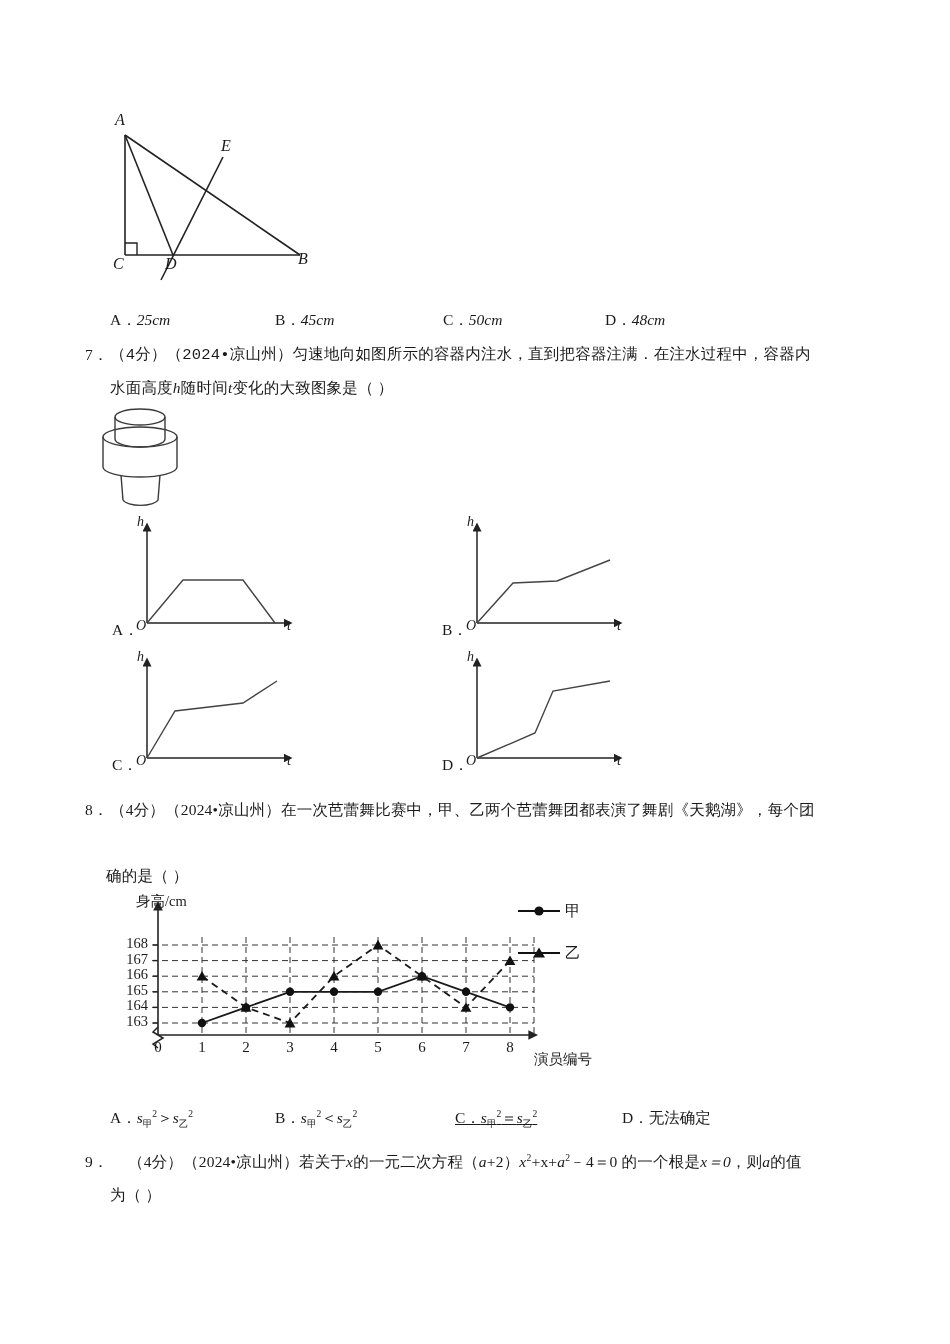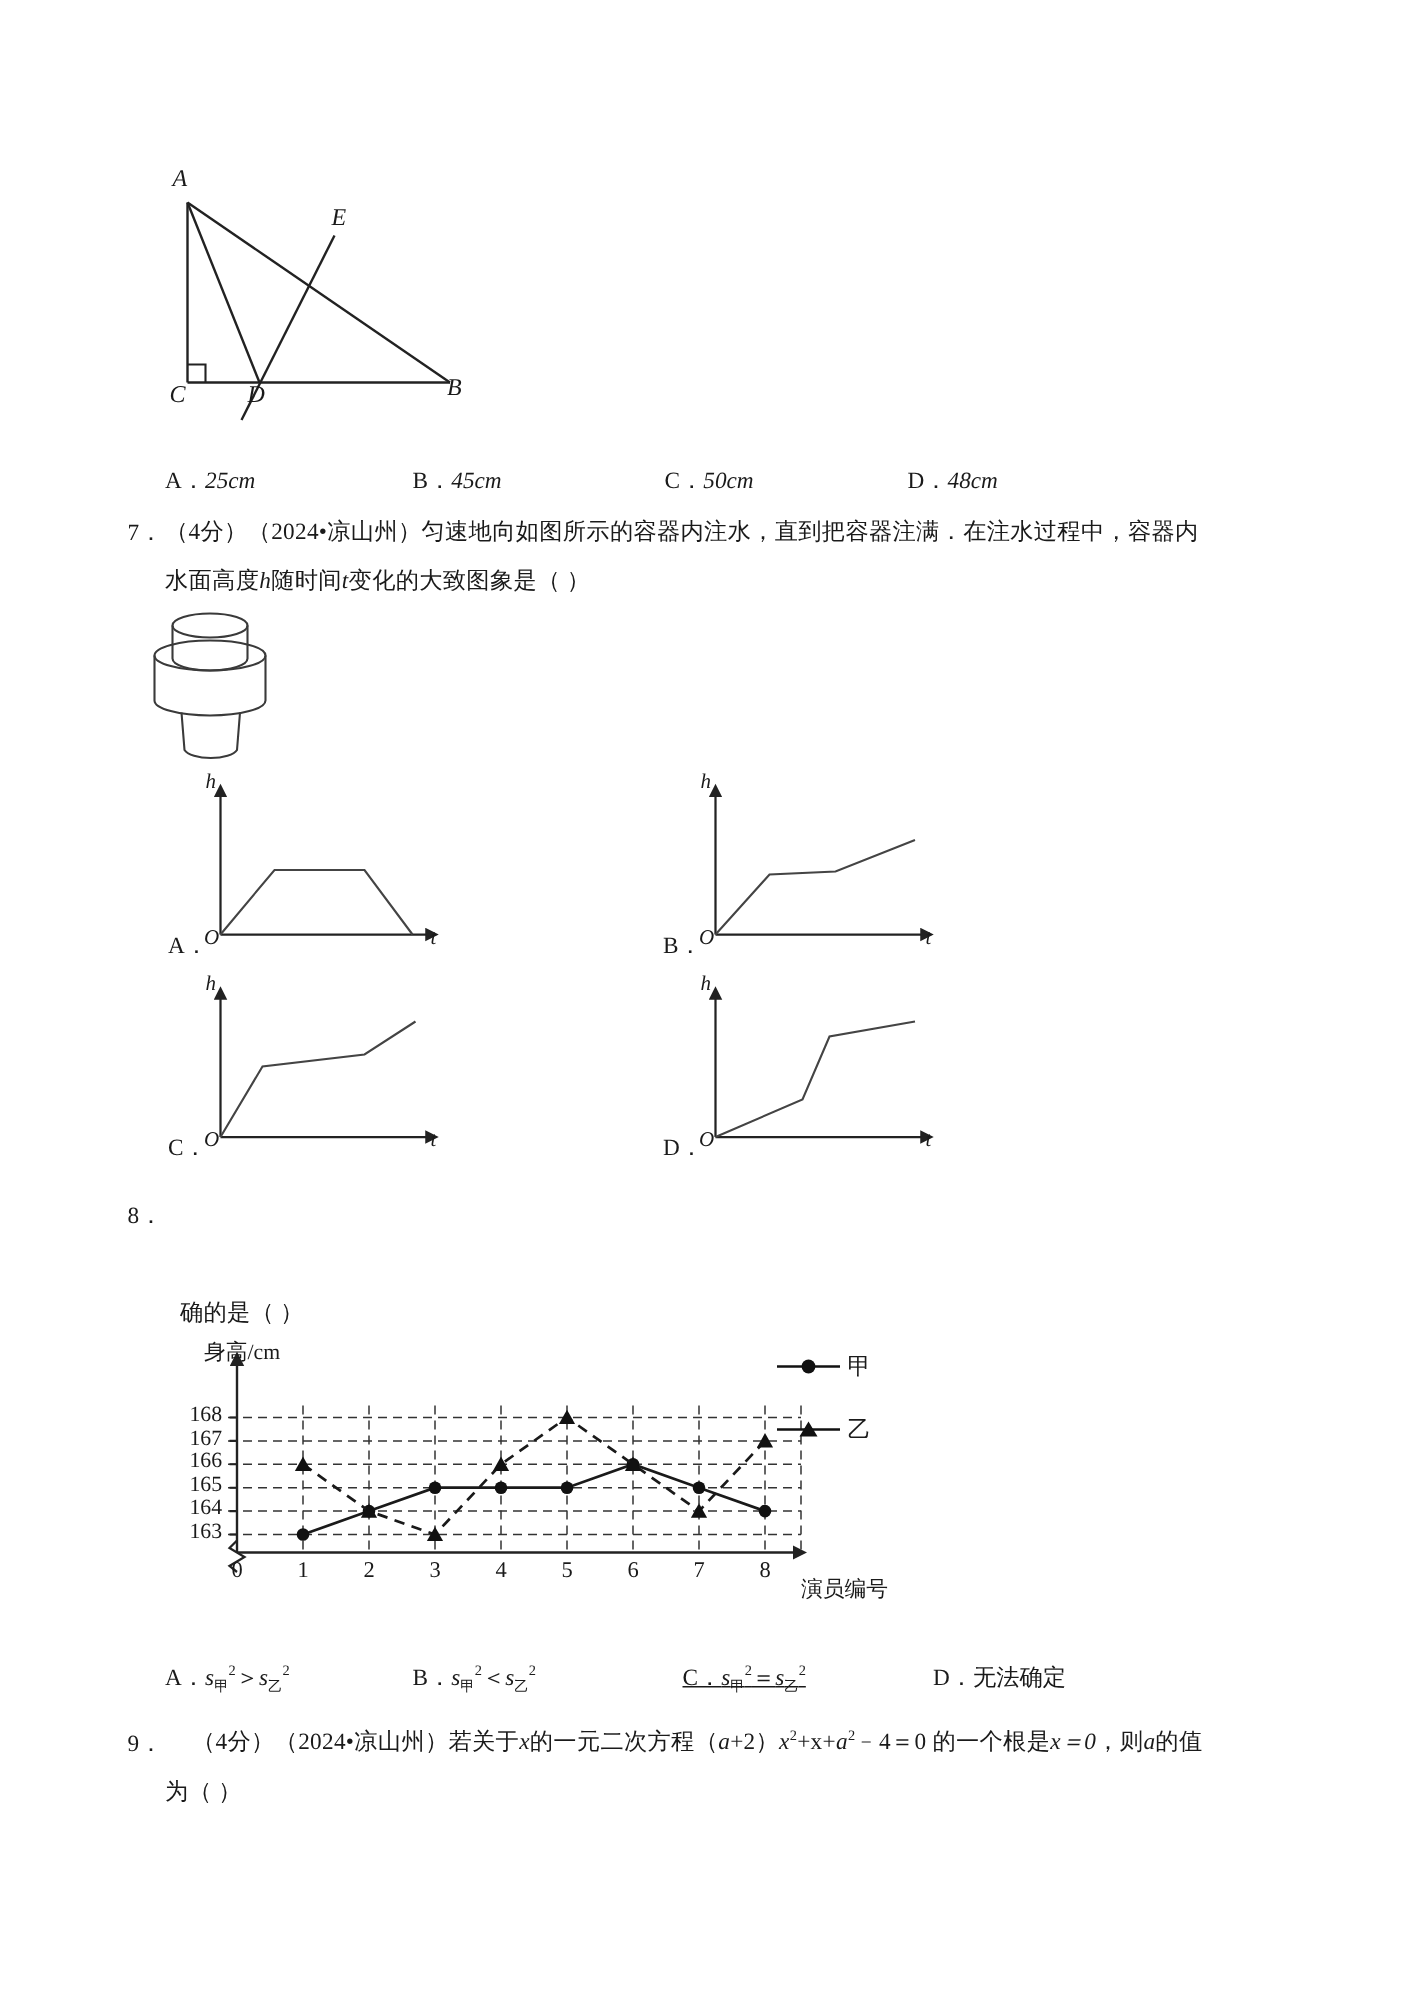--- a/index.html
+++ b/index.html
@@ -161,21 +161,21 @@
   </div>
 
   <div class="optrow" style="left:110px; top:310px;">
     <span class="opt" style="left:0px;"><span>A．</span><span class="it">25</span><span class="it">cm</span></span>
     <span class="opt" style="left:165px;"><span>B．</span><span class="it">45</span><span class="it">cm</span></span>
     <span class="opt" style="left:333px;"><span>C．</span><span class="it">50</span><span class="it">cm</span></span>
     <span class="opt" style="left:495px;"><span>D．</span><span class="it">48</span><span class="it">cm</span></span>
   </div>
 
   <div class="qnum" style="left:85px; top:345px;">7．</div>
-  <div class="qline" style="left:110px; top:345px;">
+  <div class="qline" style="left:110px; top:345px;font-family:Liberation Mono, monospace;">
     <span>（4分）</span><span>（2024•凉山州）</span><span>匀速地向如图所示的容器内注水，直到把容器注满．在注水过程中，容器内</span>
   </div>
   <div class="qline" style="left:110px; top:378px;">
     <span>水面高度</span><span class="it">h</span><span>随时间</span><span class="it">t</span><span>变化的大致图象是（      ）</span>
   </div>
 
   <div id="fig-container">
     <svg width="180" height="110" viewBox="0 0 180 110">
       <g fill="none" stroke="#3a3a3a" stroke-width="1.4">
 
@@ -237,21 +237,24 @@
       <line x1="12" y1="105" x2="12" y2="12" stroke="#222" stroke-width="1.5" marker-end="url(#ar)"></line>
       <line x1="12" y1="105" x2="150" y2="105" stroke="#222" stroke-width="1.5" marker-end="url(#ar)"></line>
       <polyline points="12,105 70,80 88,38 145,28" fill="none" stroke="#444" stroke-width="1.4"></polyline>
     </svg>
     <span class="axlbl" style="left:2px; top:-4px;">h</span>
     <span class="axlbl" style="left:1px; top:100px;">O</span>
     <span class="axlbl" style="left:152px; top:100px;">t</span>
   </div>
 
   <div class="qnum" style="left:85px; top:800px;">8．</div>
-  <div class="qline" style="left:120px; top:866px;">确的是（      ）</div>
+  <div class="qline" style="left:110px; top:800px;">
+    <span>（4分）</span><span>（2024•凉山州）</span><span>在一次芭蕾舞比赛中，甲、乙两个芭蕾舞团都表演了舞剧《天鹅湖》，每个团</span>
+  </div>
+  <div class="qline" style="left:106px; top:866px;">确的是（      ）</div>
 
   <div id="chart-q8">
     <svg id="chart-svg" width="560" height="185" viewBox="0 0 560 185">
         <line x1="42" y1="128" x2="424" y2="128" stroke="#333" stroke-width="1" stroke-dasharray="6,4"></line>
         <line x1="42" y1="112.4" x2="424" y2="112.4" stroke="#333" stroke-width="1" stroke-dasharray="6,4"></line>
         <line x1="42" y1="96.8" x2="424" y2="96.8" stroke="#333" stroke-width="1" stroke-dasharray="6,4"></line>
         <line x1="42" y1="81.2" x2="424" y2="81.2" stroke="#333" stroke-width="1" stroke-dasharray="6,4"></line>
         <line x1="42" y1="65.6" x2="424" y2="65.6" stroke="#333" stroke-width="1" stroke-dasharray="6,4"></line>
         <line x1="42" y1="50" x2="424" y2="50" stroke="#333" stroke-width="1" stroke-dasharray="6,4"></line>
         <line x1="92" y1="42" x2="92" y2="140" stroke="#333" stroke-width="1" stroke-dasharray="6,4"></line>

